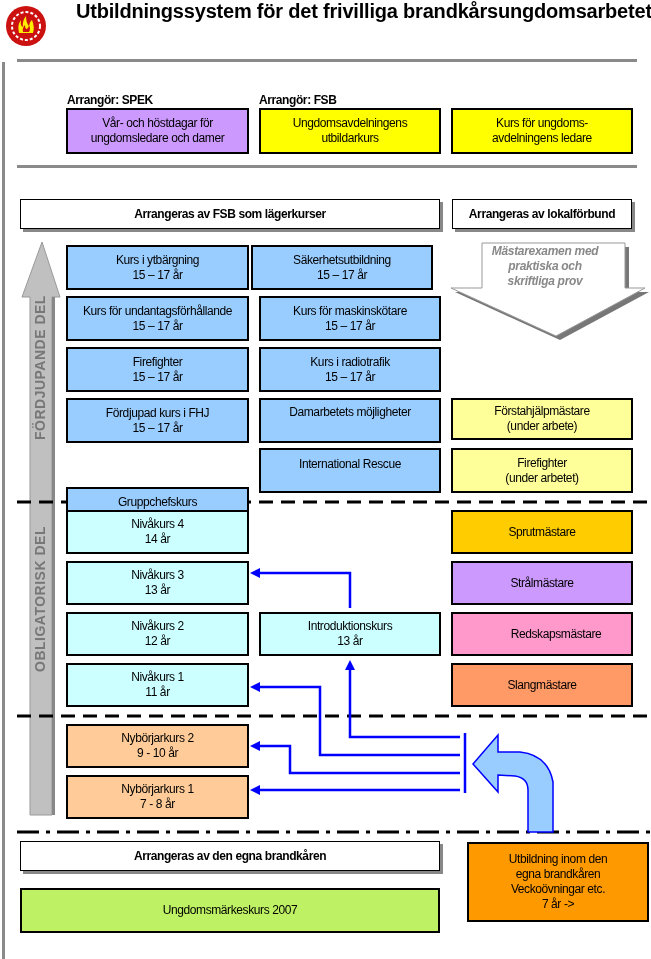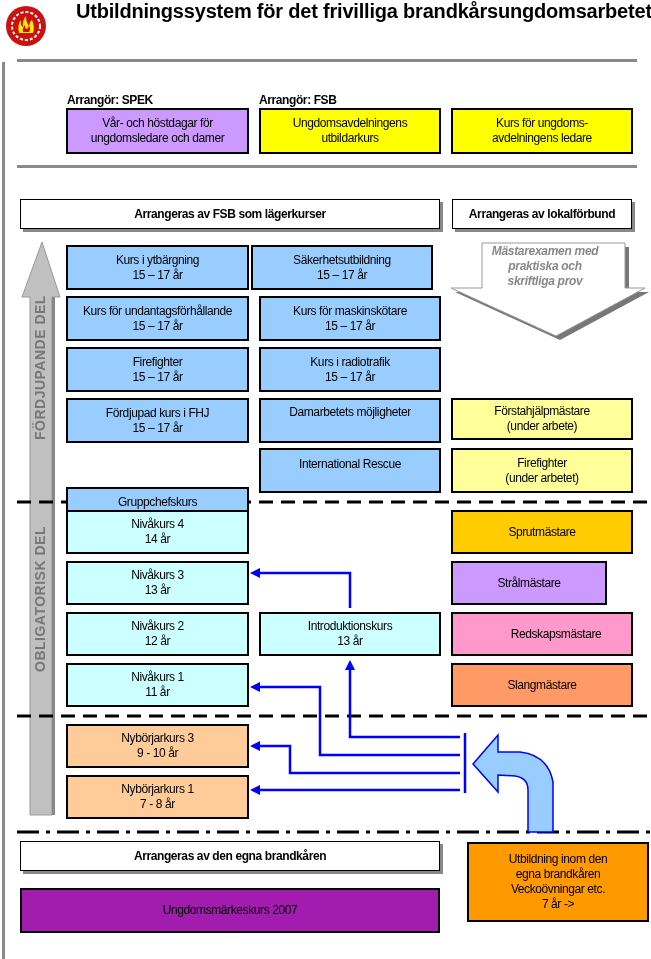--- a/index.html
+++ b/index.html
@@ -16,21 +16,21 @@
   .blue { background:#99ccff; }
   .cyan { background:#ccffff; }
   .peach { background:#ffcc99; }
   .lyellow { background:#ffff99; }
   .yellow { background:#ffff00; }
   .purple { background:#cc99ff; }
   .gold { background:#ffcc00; }
   .pink { background:#ff99cc; }
   .orange { background:#ff9966; }
   .orange2 { background:#ff9900; }
-  .green { background:#a21caf; }
+  .green { background:#bef264; }
   .vlabel { position:absolute; transform:rotate(-90deg); transform-origin:center;
             font-weight:bold; font-size:14px; color:#777; white-space:nowrap; letter-spacing:0.5px; }
   .mastar-text { position:absolute; left:470px; top:244px; width:150px; text-align:center;
                  font-style:italic; font-weight:bold; font-size:12px; line-height:15px; color:#888; letter-spacing:-0.3px; }
   svg { position:absolute; left:0; top:0; }
 </style>
 </head>
 <body>
 
 <svg width="651" height="959">
@@ -175,26 +175,26 @@
   <span>Nivåkurs 1</span>
   <span>11 år</span>
 </div>
 
 <div class="box cyan" style="left:259px;top:612px;width:182px;height:44px;">
   <span>Introduktionskurs</span>
   <span>13 år</span>
 </div>
 
 <div class="box gold" style="left:451px;top:510px;width:182px;height:44px;">Sprutmästare</div>
-<div class="box purple" style="left:451px;top:561px;width:156px;height:44px;">Strålmästare</div>
+<div class="box purple" style="left:451px;top:561px;width:182px;height:44px;">Strålmästare</div>
 <div class="box pink" style="left:451px;top:612px;width:182px;height:44px;padding-left:28px;">Redskapsmästare</div>
 <div class="box orange" style="left:451px;top:663px;width:182px;height:44px;">Slangmästare</div>
 
 <div class="box peach" style="left:66px;top:724px;width:183px;height:44px;">
-  <span>Nybörjarkurs 3</span>
+  <span>Nybörjarkurs 2</span>
   <span>9 - 10 år</span>
 </div>
 <div class="box peach" style="left:66px;top:775px;width:183px;height:44px;">
   <span>Nybörjarkurs 1</span>
   <span>7 - 8 år</span>
 </div>
 
 <div class="box header" style="left:20px;top:841px;width:420px;height:30px;background:#fff;">Arrangeras av den egna brandkåren</div>
 <div class="box green" style="left:20px;top:888px;width:420px;height:45px;">Ungdomsmärkeskurs 2007</div>
 <div class="box orange2" style="left:467px;top:842px;width:182px;height:80px;white-space:pre-line;">Utbildning inom den

